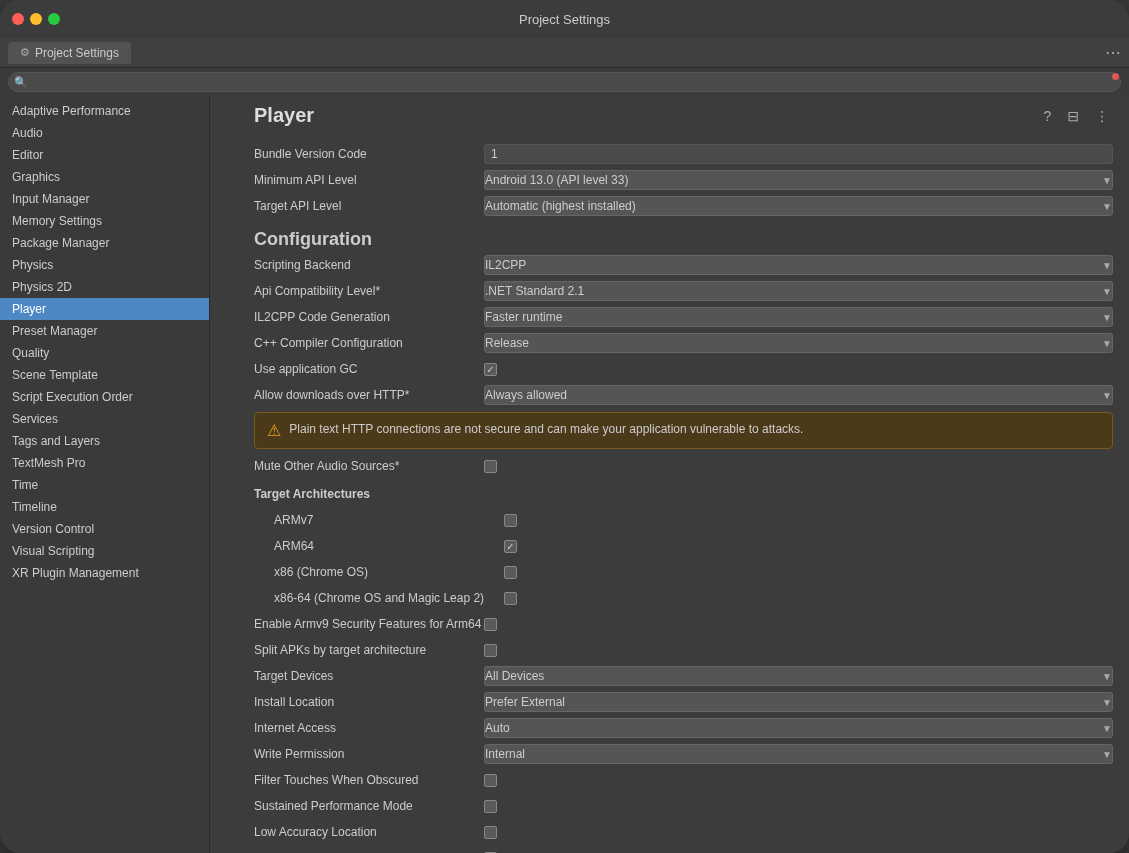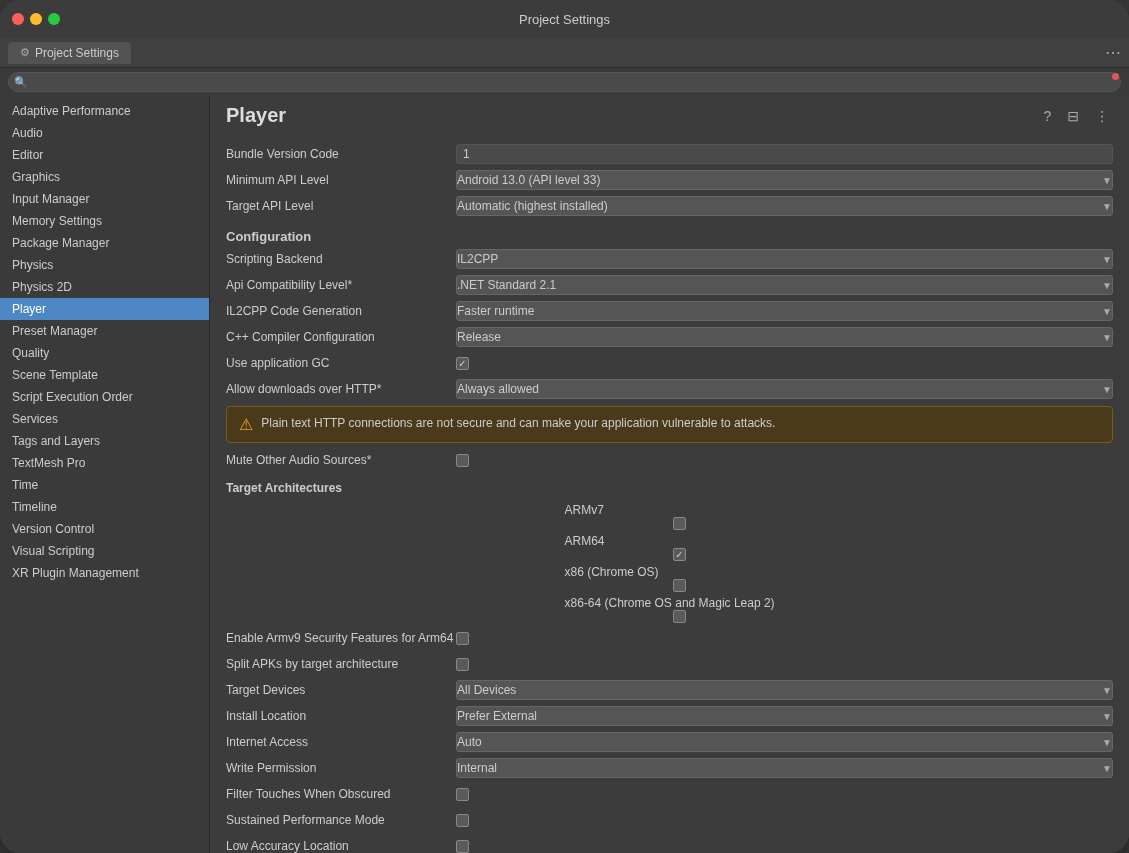--- a/index.html
+++ b/index.html
@@ -86,20 +86,21 @@
     .search-bar {
       background: #3a3a3a;
       padding: 4px 8px;
       display: flex;
       align-items: center;
     }
     .content {
       display: flex;
       flex: 1;
       overflow: hidden;
+      gap: 28px;
     }
     .sidebar {
       width: 210px;
       background: #3a3a3a;
       border-right: 1px solid #2a2a2a;
       overflow-y: auto;
       padding: 4px 0;
     }
     .sidebar::-webkit-scrollbar { width: 6px; }
     .sidebar::-webkit-scrollbar-track { background: #3a3a3a; }
@@ -187,21 +188,21 @@
       justify-content: space-between;
       cursor: pointer;
     }
     .dropdown-arrow {
       color: #aaaaaa;
       font-size: 10px;
     }
     .section-header {
       font-weight: 600;
       color: #cccccc;
-      font-size: 13px;
+      font-size: 18px;
       padding: 8px 0 4px 0;
     }
     .checkbox {
       width: 13px;
       height: 13px;
       background: #5a5a5a;
       border: 1px solid #888;
       border-radius: 2px;
       display: flex;
       align-items: center;
@@ -228,21 +229,20 @@
       font-size: 16px;
       flex-shrink: 0;
     }
     .warning-text {
       color: #cccccc;
       font-size: 12px;
       line-height: 1.4;
     }
     .indent {
       padding-left: 20px;
-      flex-direction: column;
     }
     .search-wrapper {
       position: relative;
       flex: 1;
       display: flex;
       align-items: center;
     }
     .search-icon-inside {
       position: absolute;
       left: 6px;

